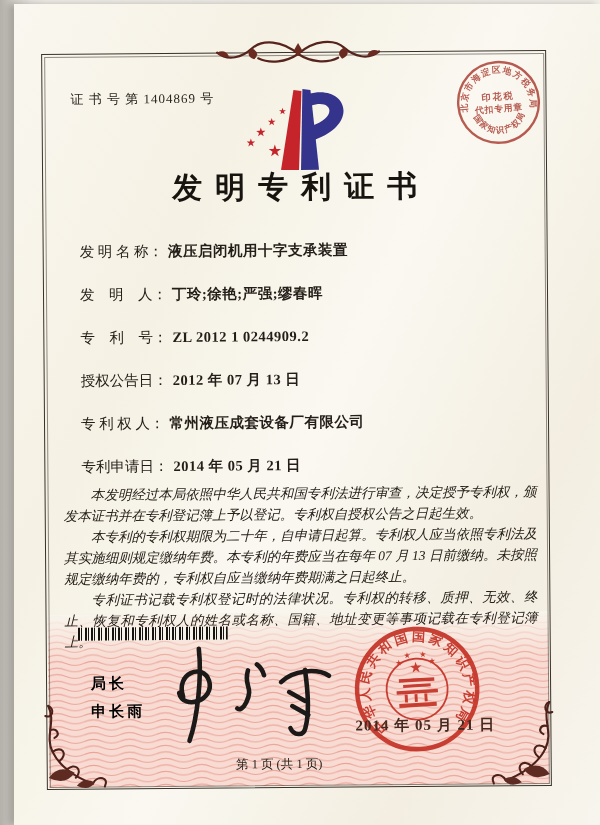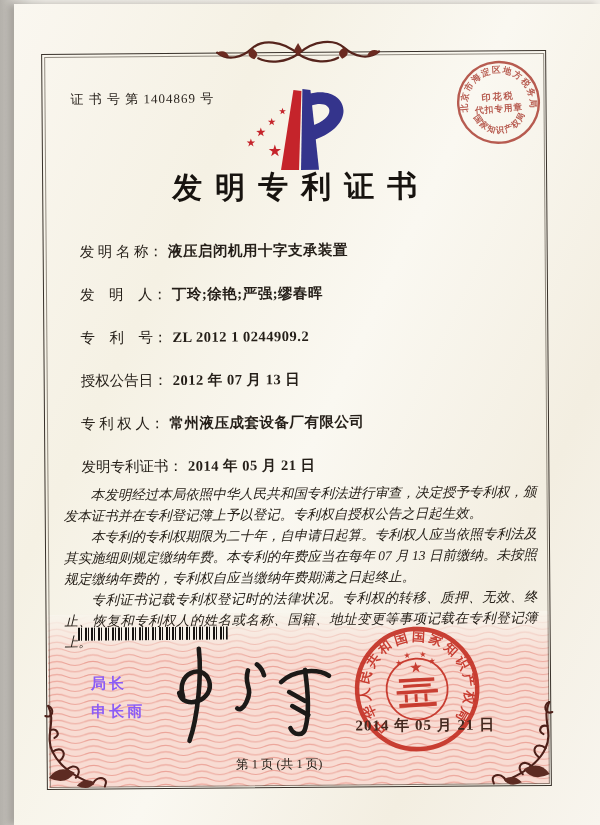--- a/index.html
+++ b/index.html
@@ -31,21 +31,21 @@
     letter-spacing:13px; padding-left:13px; color:#17130f; z-index:2; }
   .fields { position:absolute; left:36px; top:188px; right:26px; z-index:2; }
   .frow { display:flex; align-items:baseline; margin-bottom:21px; height:22px; }
   .flabel { display:inline-block; min-width:76px; font-weight:normal; font-size:14.5px; color:#221c16; white-space:nowrap; }
   .fvalue { margin-left:5px; font-size:14.5px; font-weight:600; color:#241e18; letter-spacing:.5px; white-space:nowrap; }
   .body-text { position:absolute; left:18px; right:12px; top:430px; z-index:2;
     font-size:13.5px; line-height:21px; color:#262019; text-align:justify; font-style:italic; }
   .body-text p { text-indent:2em; }
   .barcode { position:absolute; left:31px; top:573px; width:150px; height:13px; z-index:3;
     background:repeating-linear-gradient(90deg,#151210 0 2px,#f6f2ea 2px 3px,#151210 3px 4px,#f6f2ea 4px 7px,#151210 7px 9px,#f6f2ea 9px 10px,#151210 10px 11px,#f6f2ea 11px 13.5px); }
-  .signer { position:absolute; left:44px; top:620px; z-index:3; color:#8b5cf6; }
+  .signer { position:absolute; left:44px; top:620px; z-index:3; color:#000000; }
   .signer .line { font-size:15px; font-weight:bold; letter-spacing:3px; margin-bottom:9px; }
   .signature { position:absolute; left:106px; top:589px; width:195px; height:104px; z-index:3; }
   .office-seal { position:absolute; left:306px; top:573px; width:128px; height:128px; opacity:.87; z-index:4; transform:rotate(-3deg); }
   .seal-date { position:absolute; left:308px; top:664px; width:170px; z-index:5;
     font-size:15px; font-weight:bold; color:#43291f; letter-spacing:1px; }
   .footer { position:absolute; left:0; right:40px; top:703px; text-align:center; font-size:12.5px; color:#2a241d; z-index:3; }
   .ornament-top { position:absolute; left:168px; top:-17px; width:176px; height:36px; z-index:3; }
   .corner { position:absolute; width:82px; height:94px; bottom:-5px; z-index:3; }
   .corner.bl { left:-5px; }
   .corner.br { right:-5px; transform:scaleX(-1); }
@@ -163,21 +163,21 @@
     </div>
     <div class="frow">
       <span class="flabel">授权公告日：</span>
       <span class="fvalue">2012 年 07 月 13 日</span>
     </div>
     <div class="frow">
       <span class="flabel">专 利 权 人：</span>
       <span class="fvalue">常州液压成套设备厂有限公司</span>
     </div>
     <div class="frow">
-      <span class="flabel">发明专利证书：</span>
+      <span class="flabel">专利申请日：</span>
       <span class="fvalue">2014 年 05 月 21 日</span>
     </div>
   </div>
 
   <div class="body-text">
     <p>本发明经过本局依照中华人民共和国专利法进行审查，决定授予专利权，颁发本证书并在专利登记簿上予以登记。专利权自授权公告之日起生效。</p>
     <p>本专利的专利权期限为二十年，自申请日起算。专利权人应当依照专利法及其实施细则规定缴纳年费。本专利的年费应当在每年 07 月 13 日前缴纳。未按照规定缴纳年费的，专利权自应当缴纳年费期满之日起终止。</p>
     <p>专利证书记载专利权登记时的法律状况。专利权的转移、质押、无效、终止、恢复和专利权人的姓名或名称、国籍、地址变更等事项记载在专利登记簿上。</p>
   </div>
 

